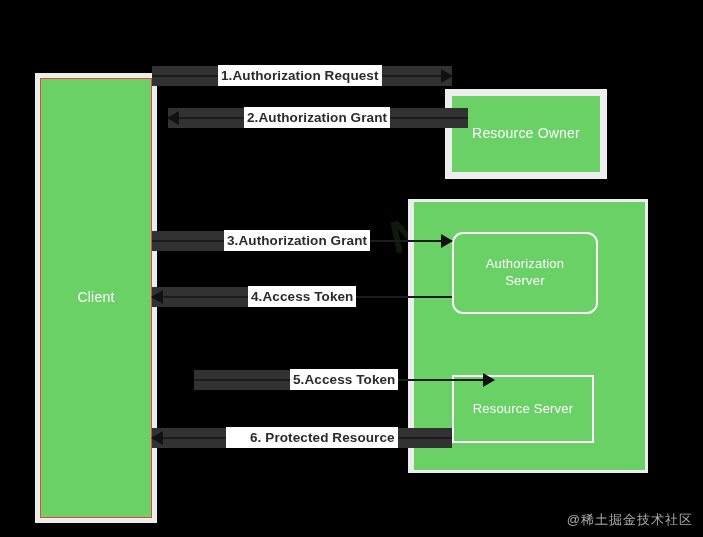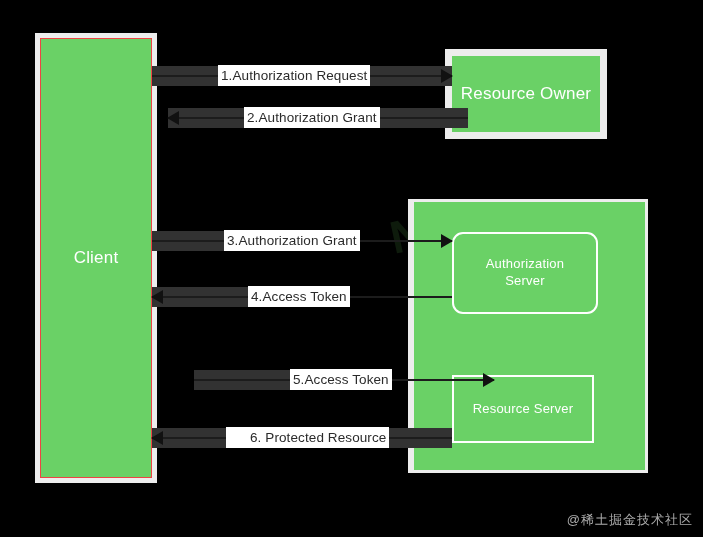--- a/index.html
+++ b/index.html
@@ -20,24 +20,25 @@
 
   
   .node {
     position: absolute;
     box-sizing: border-box;
     display: flex;
     align-items: center;
     justify-content: center;
     text-align: center;
     color: #ffffff;
-    font-size: 17px;
+    font-size: 14px;
     line-height: 1.28;
     letter-spacing: .2px;
     white-space: pre-line;
+    margin-top: 40px;
   }
 
   
   #client-node {
     left: 40px;
     top: 38px;
     width: 112px;
     height: 440px;
     background: #6ad166;
     border: 1px solid #ef4444;
@@ -142,20 +143,21 @@
     position: absolute;
     top: 0px;
     background: #ffffff;
     color: #2b2b2b;
     font-size: 13.5px;
     line-height: 21px;
     height: 21px;
     padding: 0 3px;
     white-space: nowrap;
     letter-spacing: .1px;
+    font-weight: bold;
   }
 
   
   #watermark {
     position: absolute;
     right: 10px;
     bottom: 8px;
     color: #c9c9c9;
     font-size: 13px;
     letter-spacing: 1px;

